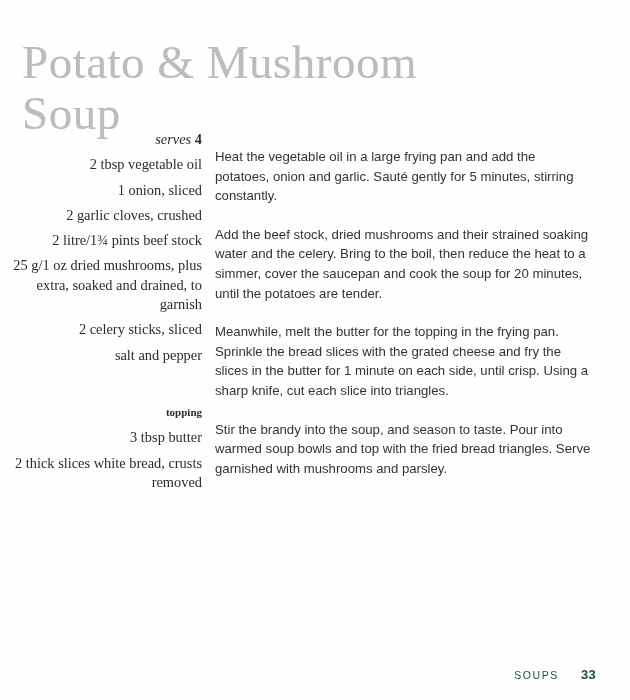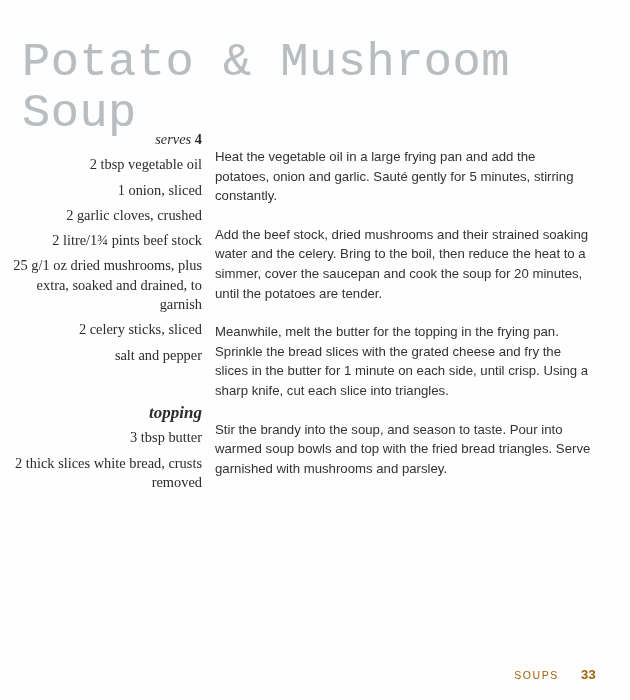--- a/index.html
+++ b/index.html
@@ -21,21 +21,21 @@
     height: 700px;
     background: #fefefe;
   }
 
   
   .recipe-title {
     position: absolute;
     left: 22px;
     top: 6px;
     width: 580px;
-    font-family: Liberation Mono, monospace;
+    font-family: Liberation Serif, serif;
     font-size: 47px;
     line-height: 51px;
     font-weight: 300;
     letter-spacing: 0.5px;
     color: #b9bdbf;
     -webkit-text-stroke: 0.15px #b9bdbf;
     white-space: pre-line;
   }
 
   
@@ -59,23 +59,22 @@
   }
   .serves {
     font-style: italic;
     font-size: 14.4px;
   }
   .serves .serves-num {
     font-style: normal;
     font-weight: bold;
   }
   .section-heading {
-    font-style: italic;
     font-weight: bold;
-    font-size: 17px;
+    font-size: 11px;
   }
 
   
   .method {
     position: absolute;
     left: 215px;
     top: 131px;
     width: 378px;
     font-family: "Liberation Sans", sans-serif;
     font-size: 13.2px;
@@ -92,21 +91,21 @@
 
   
   .footer {
     position: absolute;
     right: 34px;
     bottom: 18px;
     display: flex;
     align-items: baseline;
     gap: 22px;
     font-family: "Liberation Sans", sans-serif;
-    color: #a16207;
+    color: #14532d;
   }
   .footer-section {
     font-size: 10.5px;
     letter-spacing: 1.6px;
     font-weight: 400;
   }
   .footer-page {
     font-size: 13px;
     font-weight: bold;
     letter-spacing: 0.3px;

